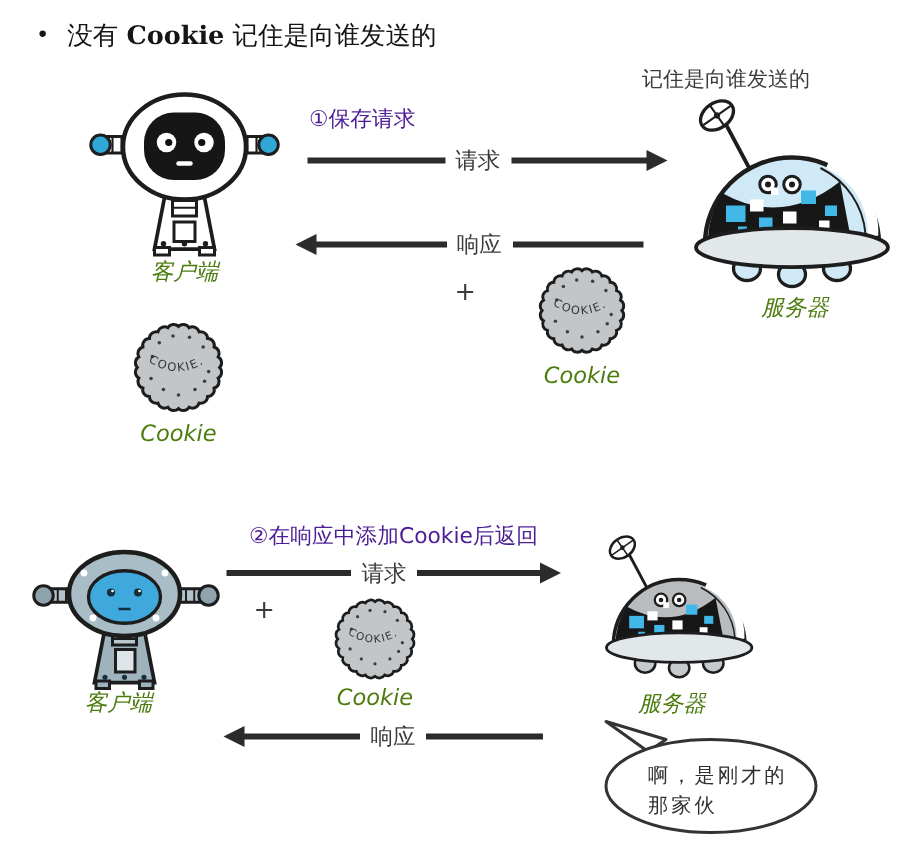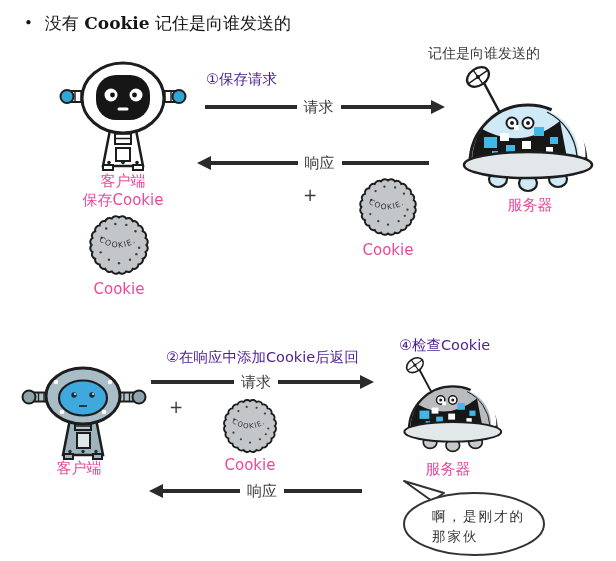--- a/index.html
+++ b/index.html
@@ -2,21 +2,21 @@
 <html><head>
 <meta charset="utf-8">
 <style>
   html,body{margin:0;padding:0;background:#fff;}
   #canvas{position:relative;width:616px;height:561px;background:#fff;overflow:hidden;
           font-family:"DejaVu Sans","Liberation Sans",sans-serif;}
   .header{position:absolute;left:24px;top:12px;display:flex;align-items:baseline;
           font-family:"DejaVu Serif","Liberation Serif",serif;font-size:17px;color:#151515;}
   .header .bullet{font-size:15px;margin-right:12px;position:relative;top:-1px;}
   .header b{font-weight:bold;}
-  .lbl{position:absolute;font-size:15px;color:#ec4899;text-align:center;line-height:1.25;white-space:nowrap;}
+  .lbl{position:absolute;font-size:15px;color:#4d7c0f;text-align:center;line-height:1.25;white-space:nowrap;font-style:italic;}
   .step{position:absolute;font-size:14.5px;color:#4c1d95;white-space:nowrap;}
   .note{position:absolute;font-size:14px;color:#3b3b3b;line-height:18px;white-space:nowrap;}
   .plus{position:absolute;font-size:17px;color:#3b3b3b;}
   .arrow{position:absolute;display:flex;align-items:center;height:18px;}
   .seg{flex:1;height:4px;background:#2b2b2b;}
   .head-right{width:0;height:0;border-top:7px solid transparent;border-bottom:7px solid transparent;
               border-left:14px solid #2b2b2b;margin-left:-1px;}
   .head-left{width:0;height:0;border-top:7px solid transparent;border-bottom:7px solid transparent;
              border-right:14px solid #2b2b2b;margin-right:-1px;}
   .arrow-label{padding:0 7px;font-size:15px;color:#3b3b3b;line-height:1;white-space:nowrap;}
@@ -117,21 +117,20 @@
     <rect x="60.5" y="47.5" width="11" height="3" rx="1.5" fill="#fff"></rect>
     <rect x="59" y="88" width="14" height="13" fill="none" stroke="#1d1d1d" stroke-width="2"></rect>
     <circle cx="52" cy="102.5" r="1.8" fill="#1d1d1d"></circle>
       <circle cx="66" cy="102.5" r="1.8" fill="#1d1d1d"></circle>
       <circle cx="80" cy="102.5" r="1.8" fill="#1d1d1d"></circle>
     <rect x="46" y="105" width="10" height="5" fill="#fff" stroke="#1d1d1d" stroke-width="2"></rect>
     <rect x="76" y="105" width="10" height="5" fill="#fff" stroke="#1d1d1d" stroke-width="2"></rect>
   </svg>
 
   <div class="lbl" style="left:73px;top:172px;width:100px">客户端</div>
-  <div class="lbl" style="left:63px;top:191px;width:120px">保存Cookie</div>
 
   <svg class="gfx" style="left:87px;top:213px" width="64" height="64">
       <use href="#sym-cookie"></use>
     </svg>
   <div class="lbl" style="left:83px;top:280px;width:72px">Cookie</div>
 
   <div class="step" style="left:206px;top:70px">①保存请求</div>
 
   <div class="arrow" style="left:205px;top:98px;width:240px">
     <span class="seg"></span>
@@ -166,21 +165,20 @@
 
   <div class="step" style="left:166px;top:348px">②在响应中添加Cookie后返回</div>
 
   <div class="arrow" style="left:151px;top:373px;width:223px">
     <span class="seg"></span>
     <span class="arrow-label">请求</span>
     <span class="seg"></span>
     <span class="head-right"></span>
   </div>
 
-  <div class="step" style="left:399px;top:336px">④检查Cookie</div>
 
   <svg class="gfx" style="left:20px;top:363px" width="128" height="98" viewBox="0 0 128 98">
     <rect x="13" y="29.5" width="17" height="9" fill="#b3c3cc" stroke="#1d1d1d" stroke-width="2"></rect>
     <path d="M18.5,29.5 L18.5,38.5 M24,29.5 L24,38.5" stroke="#1d1d1d" stroke-width="1.3"></path>
     <circle cx="9" cy="34" r="6.5" fill="#8fa3ad" stroke="#1d1d1d" stroke-width="2"></circle>
     <rect x="98" y="29.5" width="17" height="9" fill="#b3c3cc" stroke="#1d1d1d" stroke-width="2"></rect>
     <path d="M104,29.5 L104,38.5 M109.5,29.5 L109.5,38.5" stroke="#1d1d1d" stroke-width="1.3"></path>
     <circle cx="119" cy="34" r="6.5" fill="#8fa3ad" stroke="#1d1d1d" stroke-width="2"></circle>
     <path d="M50,56 L76,56 L83,92 L43,92 Z" fill="#9fb3bd" stroke="#1d1d1d" stroke-width="2.5"></path>
     <rect x="55" y="55" width="16" height="12" fill="#b9c7cf" stroke="#1d1d1d" stroke-width="2"></rect>

